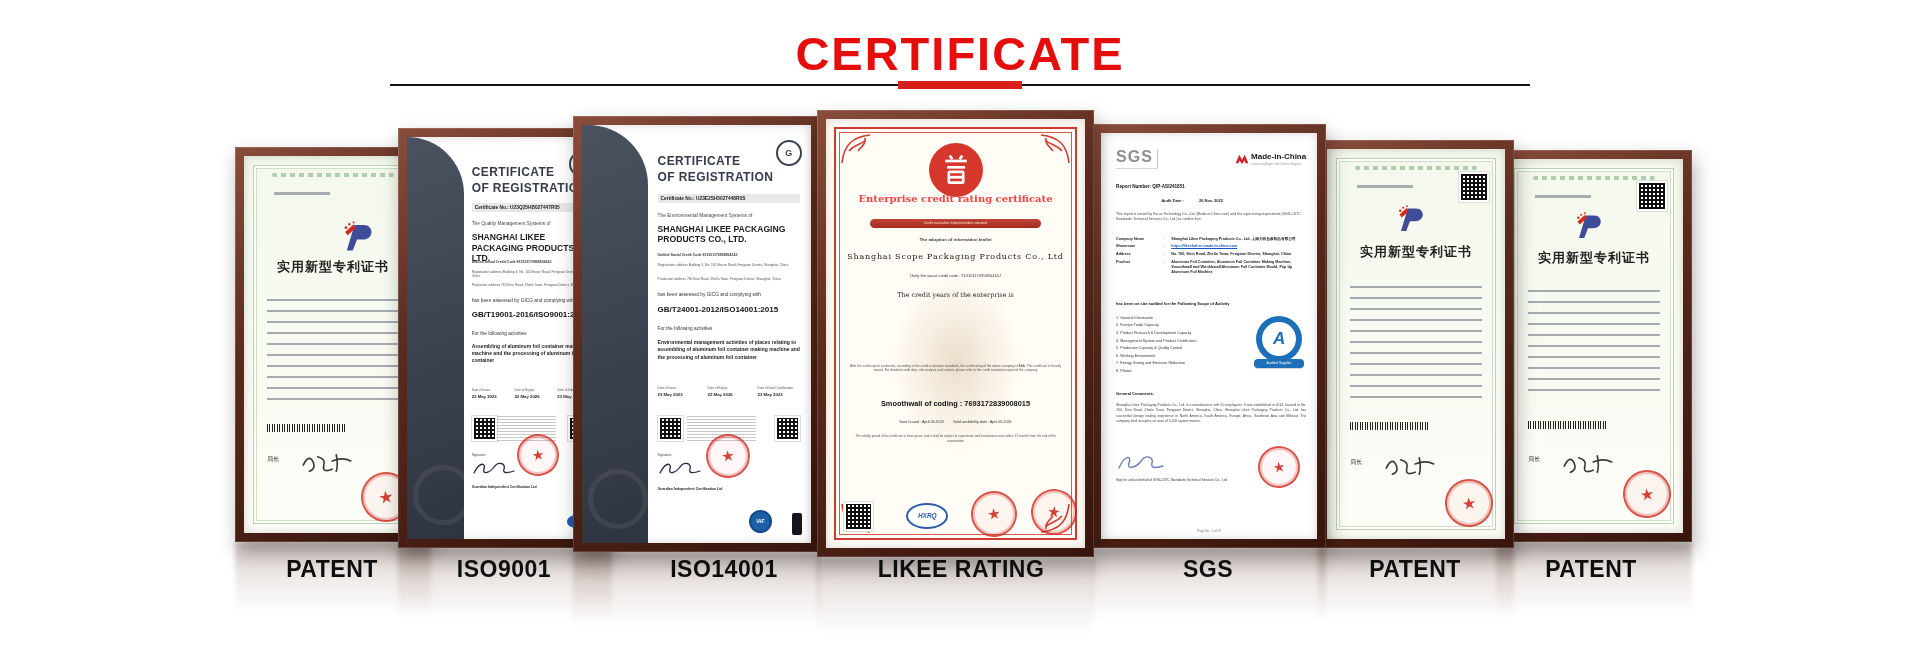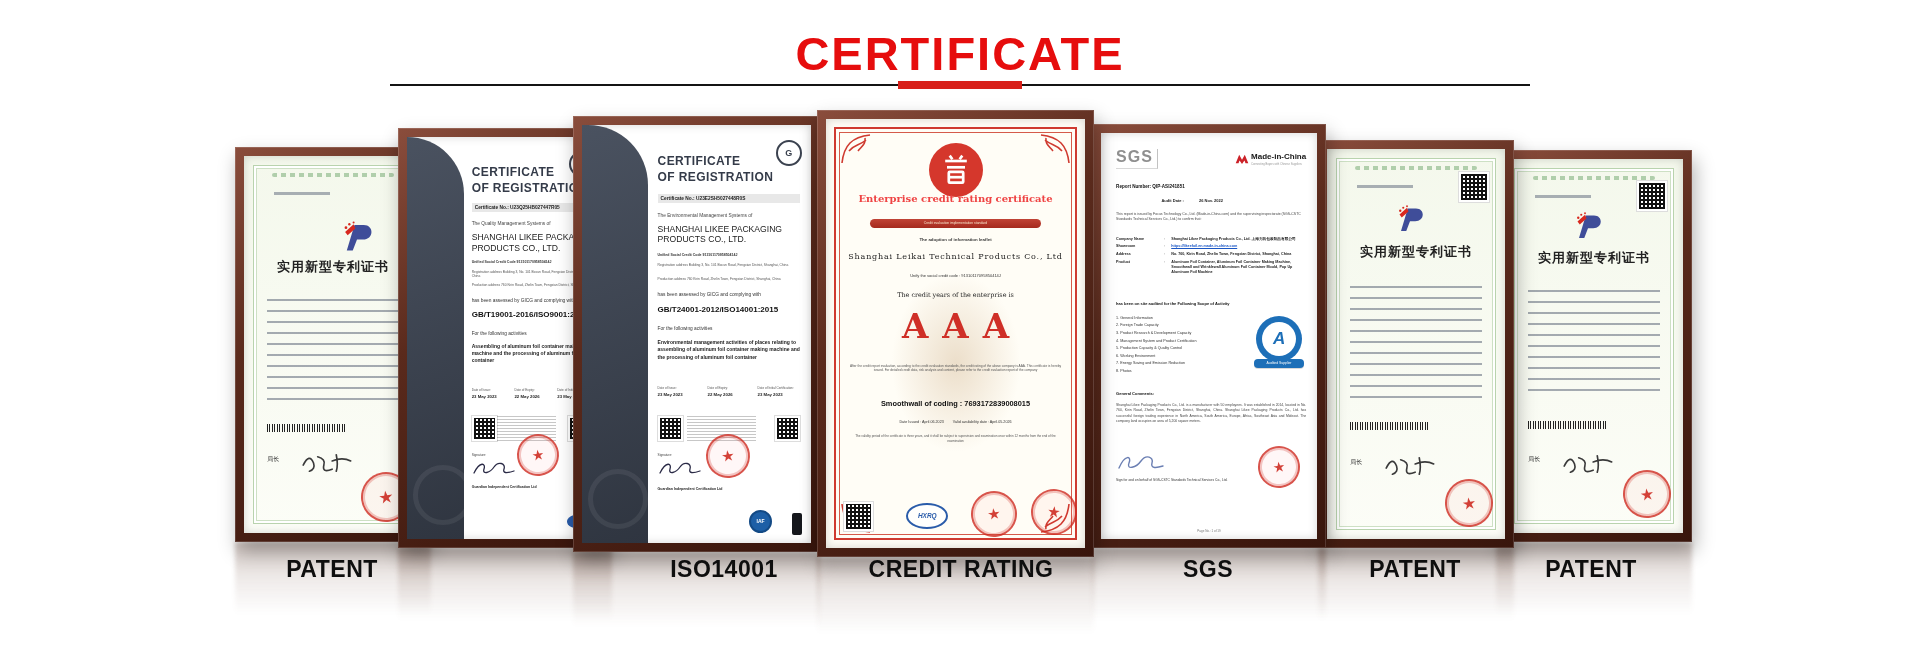--- a/index.html
+++ b/index.html
@@ -50,21 +50,21 @@
     background:linear-gradient(160deg,#4a5260,#2f3540);border-radius:0 60px 0 0;}
   .iso-band::after{content:"";position:absolute;left:6px;bottom:14px;width:50px;height:50px;
     border:5px solid rgba(255,255,255,.07);border-radius:50%;}
   .iso-ring{position:absolute;top:3.5%;right:4%;width:22px;height:22px;border:2.5px solid #3b424f;
     border-radius:50%;color:#3b424f;font-weight:800;font-size:9px;display:flex;align-items:center;justify-content:center;}
   .iso-head{position:absolute;top:7%;left:33%;width:64%;font-size:12px;font-weight:800;
     letter-spacing:.4px;color:#343b49;line-height:1.3;}
   .iso-certno{position:absolute;top:16.5%;left:33%;width:62%;background:#e8e8e8;font-size:4.8px;
     font-weight:bold;color:#222;padding:2px 3px;box-sizing:border-box;}
   .iso-intro{position:absolute;top:21%;left:33%;width:63%;font-size:4.8px;color:#444;}
-  .iso-co{position:absolute;top:23.6%;left:33%;width:64%;font-size:8.6px;font-weight:400;color:#1b1b1b;line-height:1.25;}
+  .iso-co{position:absolute;top:23.6%;left:33%;width:64%;font-size:8.6px;font-weight:700;color:#1b1b1b;line-height:1.25;}
   .iso-code{position:absolute;top:30.6%;left:33%;width:63%;font-size:3.5px;font-weight:bold;color:#333;}
   .iso-a1{position:absolute;top:33%;left:33%;width:63%;font-size:3.3px;color:#555;line-height:1.35;}
   .iso-a2{position:absolute;top:36.4%;left:33%;width:63%;font-size:3.3px;color:#555;line-height:1.35;}
   .iso-ass{position:absolute;top:40%;left:33%;font-size:4.8px;color:#333;}
   .iso-std{position:absolute;top:43%;left:33%;width:64%;font-size:8px;font-weight:800;color:#101010;}
   .iso-al{position:absolute;top:48.2%;left:33%;font-size:4.8px;color:#333;}
   .iso-act{position:absolute;top:51.2%;left:33%;width:63%;font-size:5px;font-weight:bold;color:#222;line-height:1.45;}
   .iso-dates{position:absolute;top:62.5%;left:33%;width:63%;display:flex;gap:4%;}
   .dcol{flex:1;}
   .dl{display:block;font-size:3.1px;color:#555;}
@@ -299,24 +299,23 @@
               <path d="M13 4 l3 4 M27 4 l-3 4"></path>
               <path d="M10 17 h20"></path>
             <rect x="12" y="22" width="16" height="12" rx="1"></rect>
               <path d="M12 28 h16"></path>
           </g>
         </svg>
       </div>
       <div class="cr-title">Enterprise credit rating certificate</div>
       <div class="cr-banner">Credit evaluation implementation standard</div>
       <div class="cr-sub">The adoption of information leaflet</div>
-      <div class="cr-co">Shanghai Leikai Technical Products Co., Ltd</div>
+      <div class="cr-co">Shanghai Scope Packaging Products Co., Ltd</div>
       <div class="cr-code">Unify the social credit code : 91310117095850414J</div>
       <div class="cr-ri">The credit years of the enterprise is</div>
-      <div class="cr-aaa">AAA</div>
       <div class="cr-note">After the credit report evaluation, according to the credit evaluation standards, the credit rating of the above company is AAA. This certificate is hereby issued. For detailed credit data, risk analysis and content, please refer to the credit evaluation report of the company</div>
       <div class="cr-coding">Smoothwall of coding : 7693172839008015</div>
       <div class="cr-dates">
         <span>Date Issued : April.06.2023</span>
         <span>Valid availability date : April.05.2026</span>
       </div>
       <div class="cr-val">The validity period of the certificate is three years, and it shall be subject to supervision and examination once within 12 months from the end of the examination</div>
       <div class="qr abs" style="left:7%;bottom:4%;width:25px;height:25px;"></div>
       <div class="cr-hx">HXRQ</div>
       <div class="seal" style="left:56%;bottom:2.5%;width:42px;height:42px;font-size:15px;"></div>
@@ -438,19 +437,20 @@
         <span>局长</span>
       </div>
       <svg class="abs" style="top:78%;left:30%;" width="62" height="26" viewBox="0 0 60 24">
         <path d="M6 14 q6 -12 10 -2 q2 6 -4 8 M20 6 q8 2 6 8 q-2 8 8 4 M38 4 q2 10 0 16 M34 10 q10 -4 18 0" fill="none" stroke="#3a3a3a" stroke-width="1.6" stroke-linecap="round"></path>
       </svg>
       <div class="seal" style="right:7%;bottom:4%;width:44px;height:44px;font-size:16px;"></div>
     </div>
   </div>
 
   <div class="lbl" style="left:222px;">PATENT</div>
+  <div class="lbl" style="left:394px;">ISO9001</div>
   <div class="lbl" style="left:614px;">ISO14001</div>
-  <div class="lbl" style="left:851px;">CREDIT RATING</div>
+  <div class="lbl" style="left:851px;">LIKEE RATING</div>
   <div class="lbl" style="left:1098px;">SGS</div>
   <div class="lbl" style="left:1305px;">PATENT</div>
   <div class="lbl" style="left:1481px;">PATENT</div>
 
 </div>
 
 </body></html>

